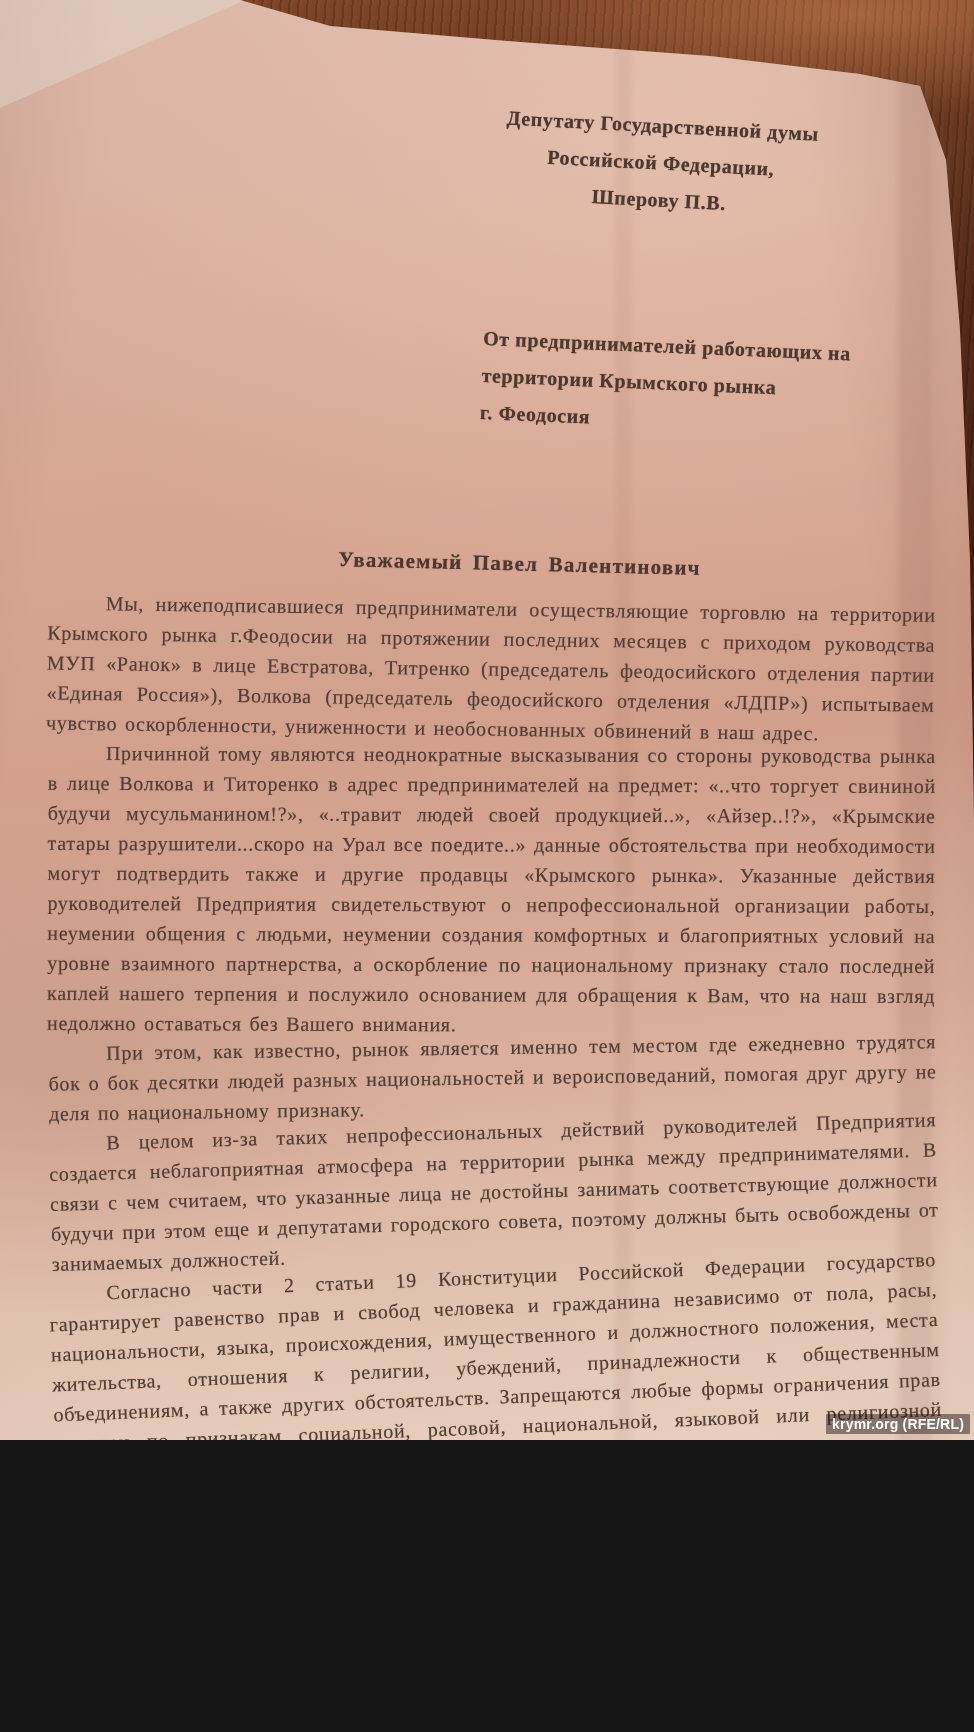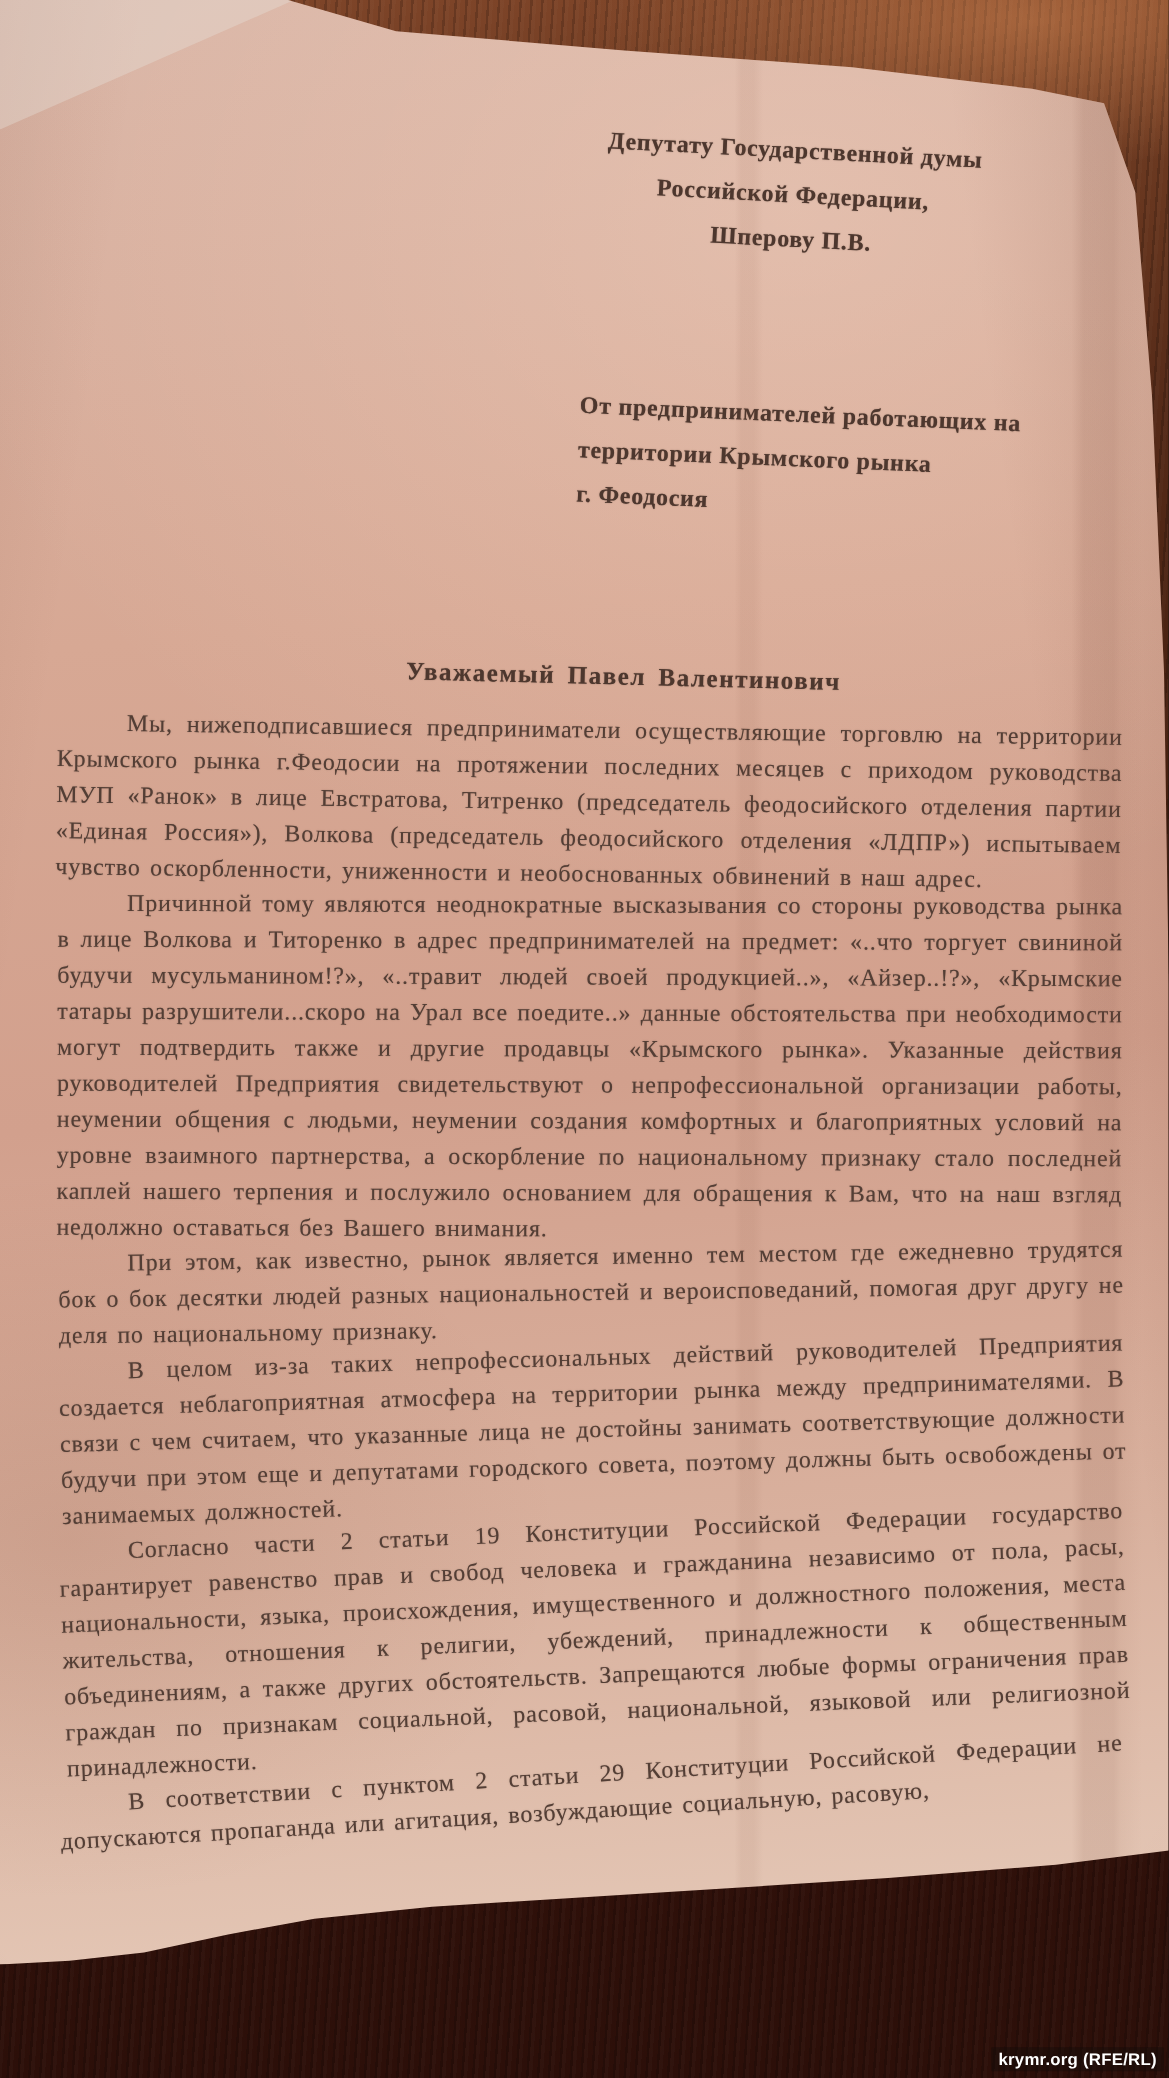--- a/index.html
+++ b/index.html
@@ -1,17 +1,17 @@
 <!DOCTYPE html>
 <html><head>
 <meta charset="utf-8">
 <style>
   html,body{margin:0;padding:0;background:#151515;}
   .canvas{
-    position:relative;width:974px;height:1732px;overflow:hidden;
+    position:relative;width:974px;height:1440px;overflow:hidden;
     font-family:"Liberation Serif",serif;
     background:
       radial-gradient(55% 10% at 88% 1%, rgba(236,156,96,0.38), transparent 70%),
       repeating-linear-gradient(94deg, rgba(0,0,0,0.16) 0 2px, rgba(255,255,255,0.02) 2px 5px, transparent 5px 9px),
       linear-gradient(180deg,#7d4428 0%,#6a3820 8%,#552a18 20%,#46200f 38%,#3a160c 60%,#31110a 82%,#2c0f09 100%);
   }
   .paper{
     position:absolute;inset:0;
     clip-path:polygon(
       0px 0px,240px 0px,330px 26px,520px 42px,710px 56px,860px 74px,920px 86px,

